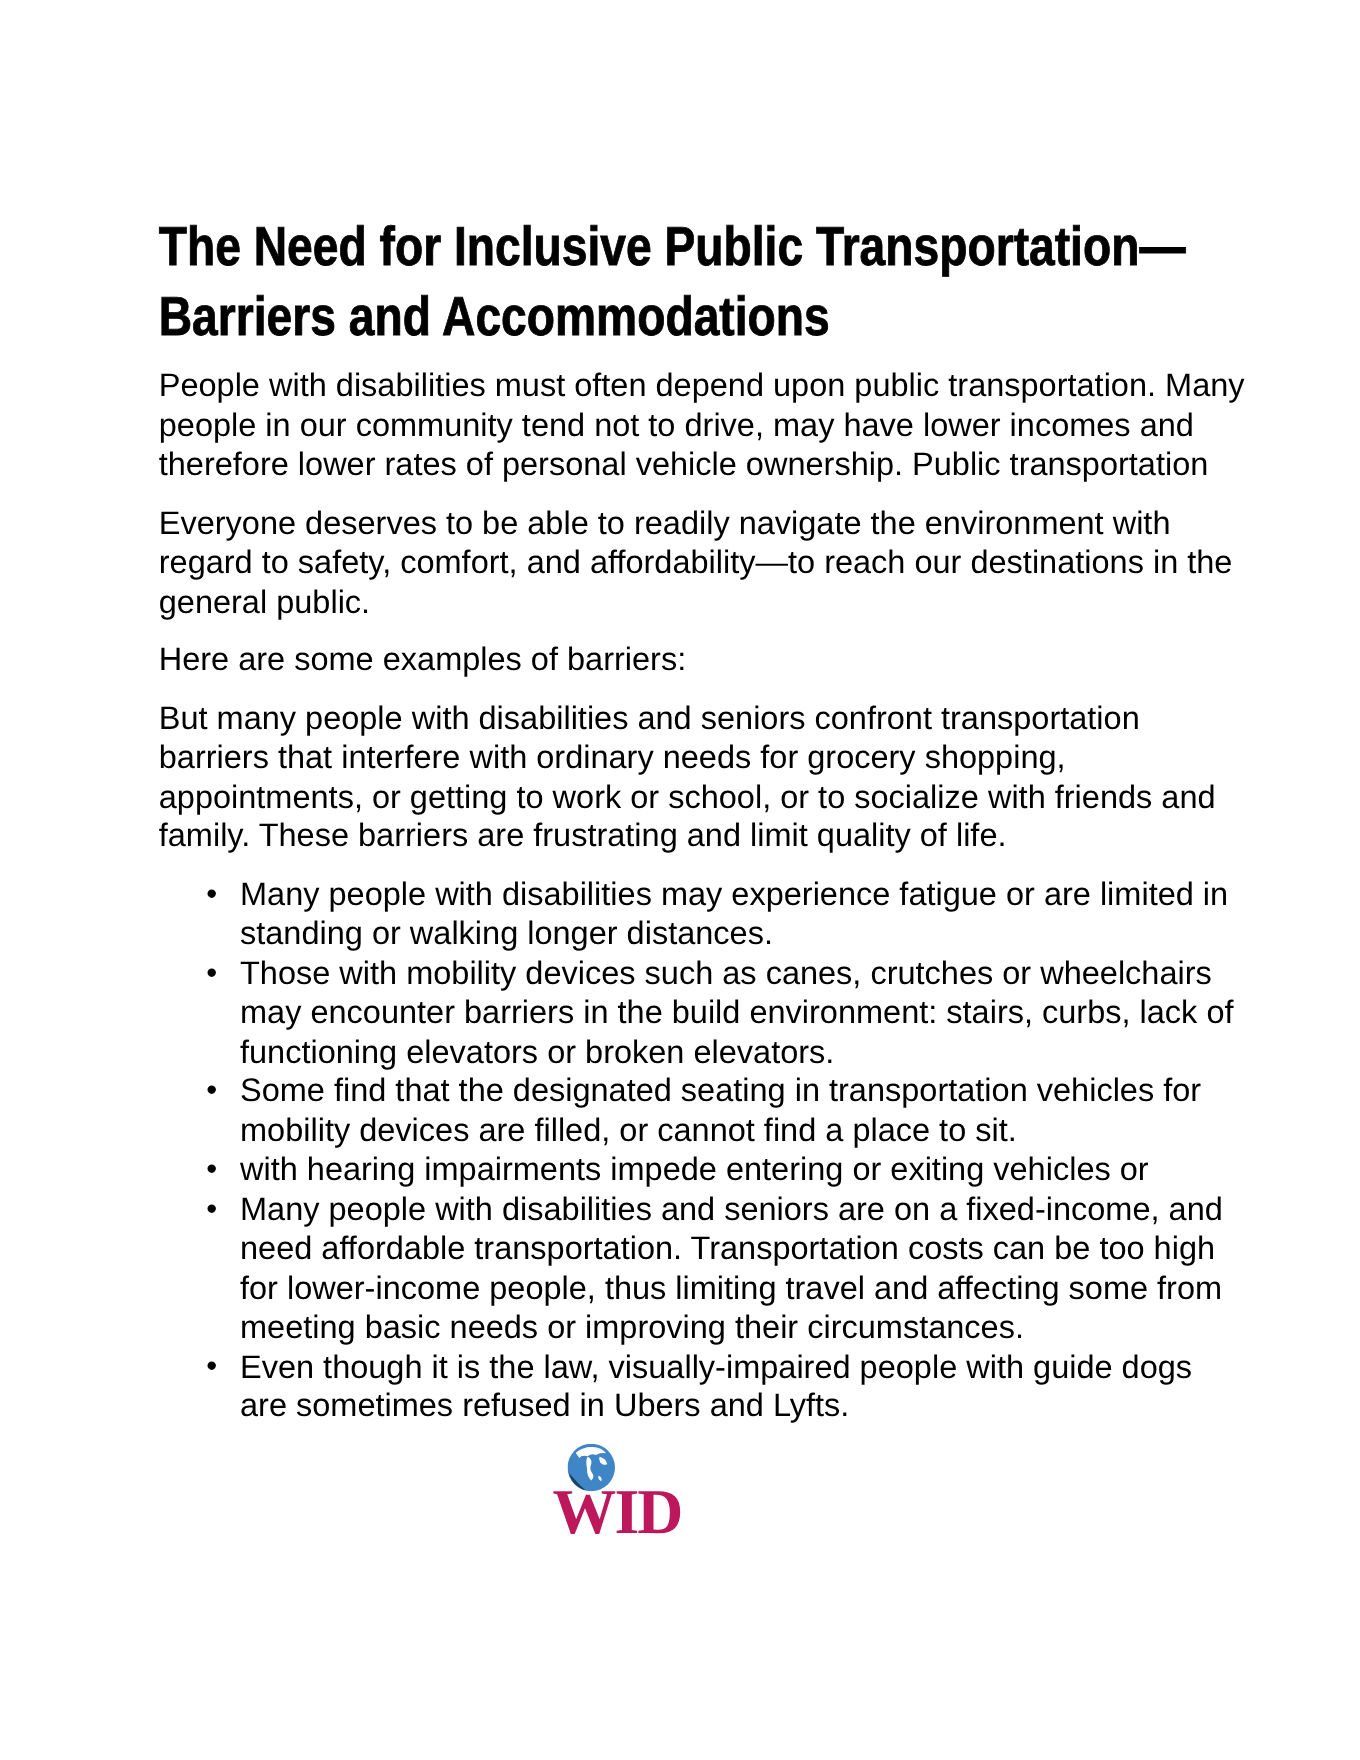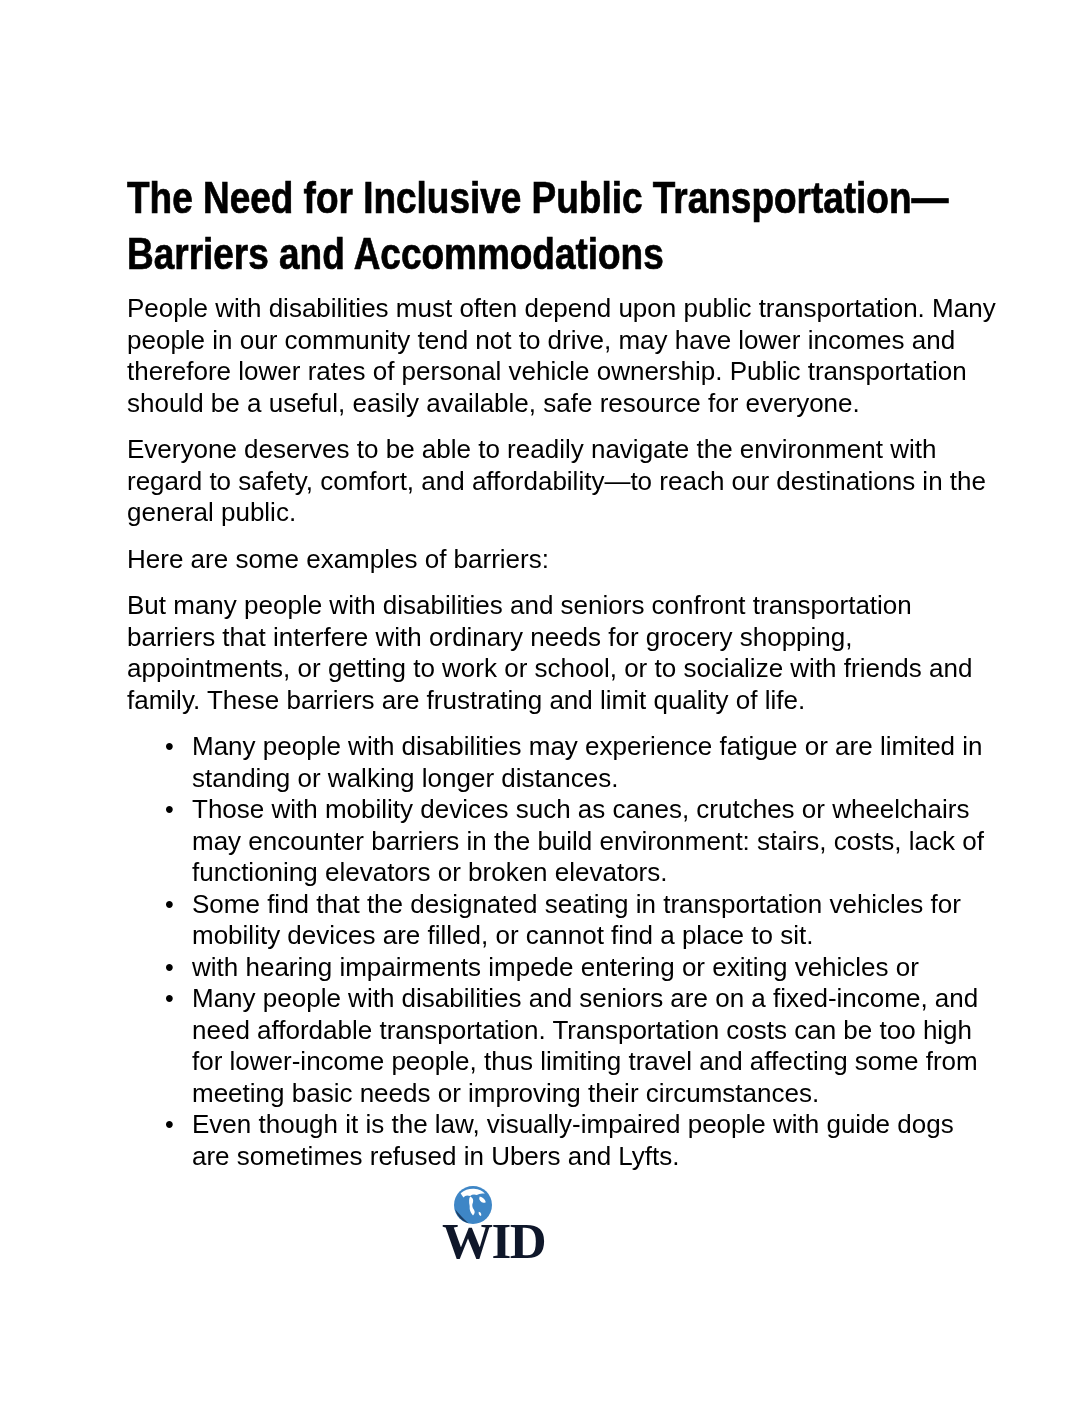--- a/index.html
+++ b/index.html
@@ -79,39 +79,38 @@
   }
   .logo-text {
     position: relative;
     z-index: 1;
     padding-top: 29px;
     font-family: "Liberation Serif", serif;
     font-weight: 700;
     font-size: 51px;
     line-height: 53px;
     letter-spacing: -1.5px;
-    color: #0f172a;
+    color: #be185d;
     white-space: pre;
   }
 </style>
 </head>
 <body>
 
 <div class="page">
 
   <h1 class="doc-title">
     <span class="title-line">The Need for Inclusive Public Transportation—</span>
     <span class="title-line">Barriers and Accommodations</span>
   </h1>
 
   <p class="para">
     <span class="t-line">People with disabilities must often depend upon public transportation. Many</span>
     <span class="t-line">people in our community tend not to drive, may have lower incomes and</span>
     <span class="t-line">therefore lower rates of personal vehicle ownership. Public transportation</span>
-    <span class="t-line">should be a useful, easily available, safe resource for everyone.</span>
   </p>
 
   <p class="para">
     <span class="t-line">Everyone deserves to be able to readily navigate the environment with</span>
     <span class="t-line">regard to safety, comfort, and affordability—to reach our destinations in the</span>
     <span class="t-line">general public.</span>
   </p>
 
   <p class="para">
     <span class="t-line">Here are some examples of barriers:</span>
@@ -124,21 +123,21 @@
     <span class="t-line">family. These barriers are frustrating and limit quality of life.</span>
   </p>
 
   <ul class="bullets">
     <li class="bullet-item">
       <span class="t-line">Many people with disabilities may experience fatigue or are limited in</span>
       <span class="t-line">standing or walking longer distances.</span>
     </li>
     <li class="bullet-item">
       <span class="t-line">Those with mobility devices such as canes, crutches or wheelchairs</span>
-      <span class="t-line">may encounter barriers in the build environment: stairs, costs, lack of</span>
+      <span class="t-line">may encounter barriers in the build environment: stairs, curbs, lack of</span>
       <span class="t-line">functioning elevators or broken elevators.</span>
     </li>
     <li class="bullet-item">
       <span class="t-line">Some find that the designated seating in transportation vehicles for</span>
       <span class="t-line">mobility devices are filled, or cannot find a place to sit.</span>
     </li>
     <li class="bullet-item">
       <span class="t-line">with hearing impairments impede entering or exiting vehicles or</span>
     </li>
     <li class="bullet-item">

